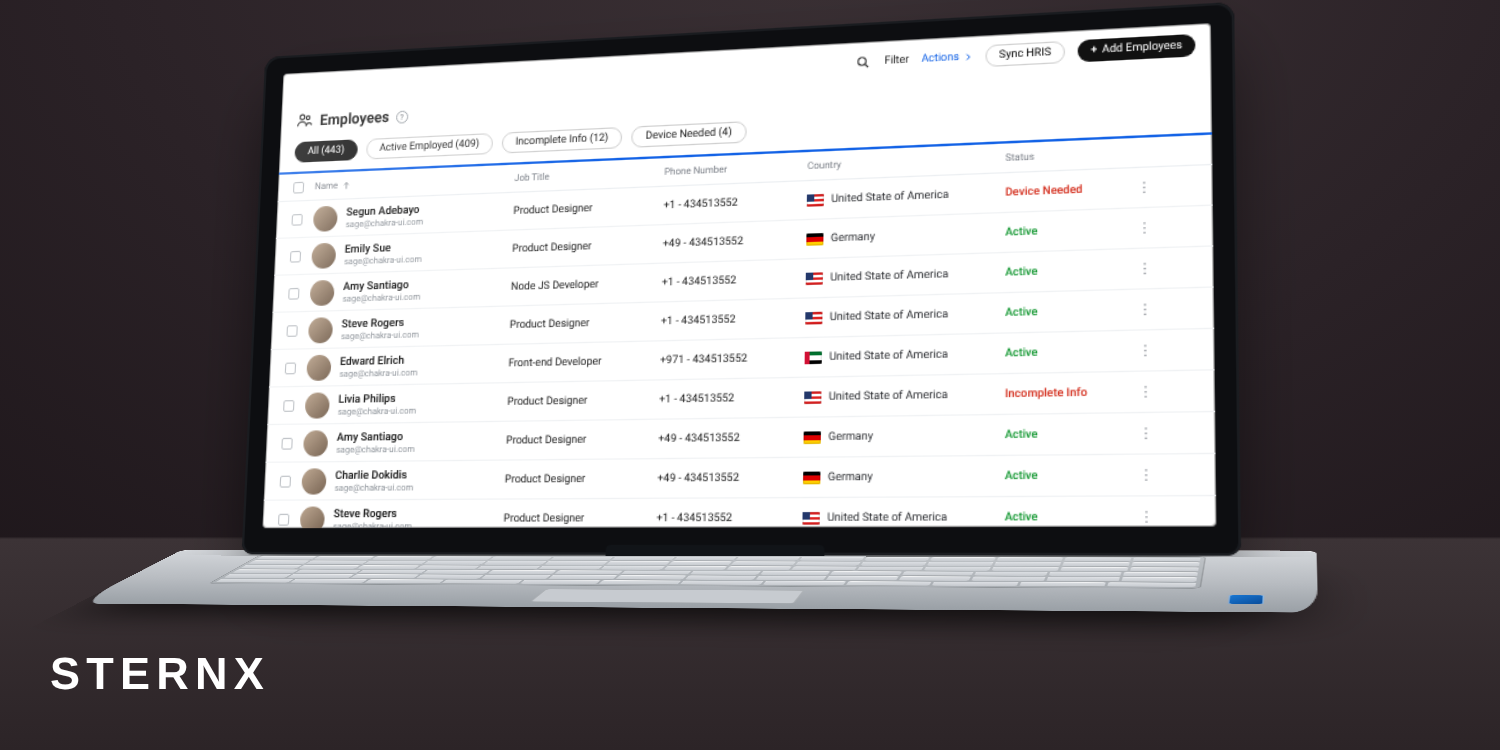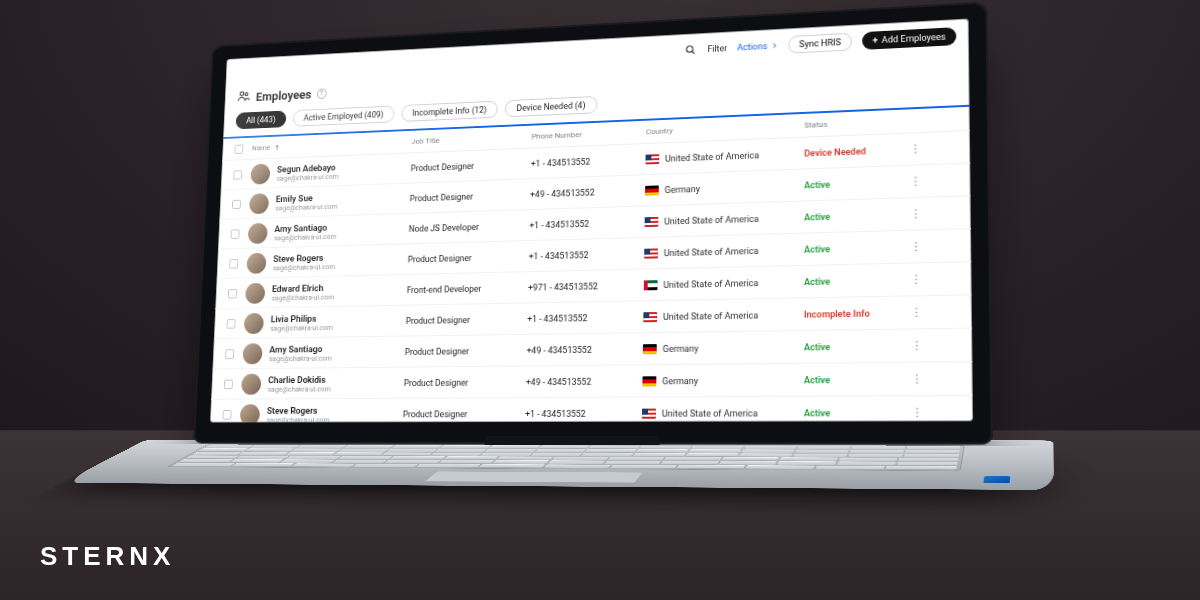--- a/index.html
+++ b/index.html
@@ -12,22 +12,22 @@
   .photo-bg{
     position:absolute;inset:0;
     background:radial-gradient(120% 160% at 55% -10%,#3b3135 0%,#2b2227 40%,#1b1418 80%);
   }
   .table-surface{
     position:absolute;left:0;right:0;bottom:0;height:170px;
     background:linear-gradient(180deg,#3c3336 0%,#2c2427 100%);
     border-top:1px solid rgba(255,255,255,0.04);
   }
   .sternx{
-    position:absolute;left:40px;bottom:28px;
-    color:#fff;font-weight:700;letter-spacing:5px;font-size:26px;
+    position:absolute;left:40px;bottom:40px;
+    color:#fff;font-weight:700;letter-spacing:5px;font-size:36px;
     font-family:"Arial","Helvetica",sans-serif;
   }
 
   
   .laptop{
     position:absolute;
     left:50%;top:52%;
     transform:translate(-50%,-50%) perspective(1800px) rotateX(8deg) rotateY(-14deg) rotateZ(1deg);
     transform-style:preserve-3d;
   }

